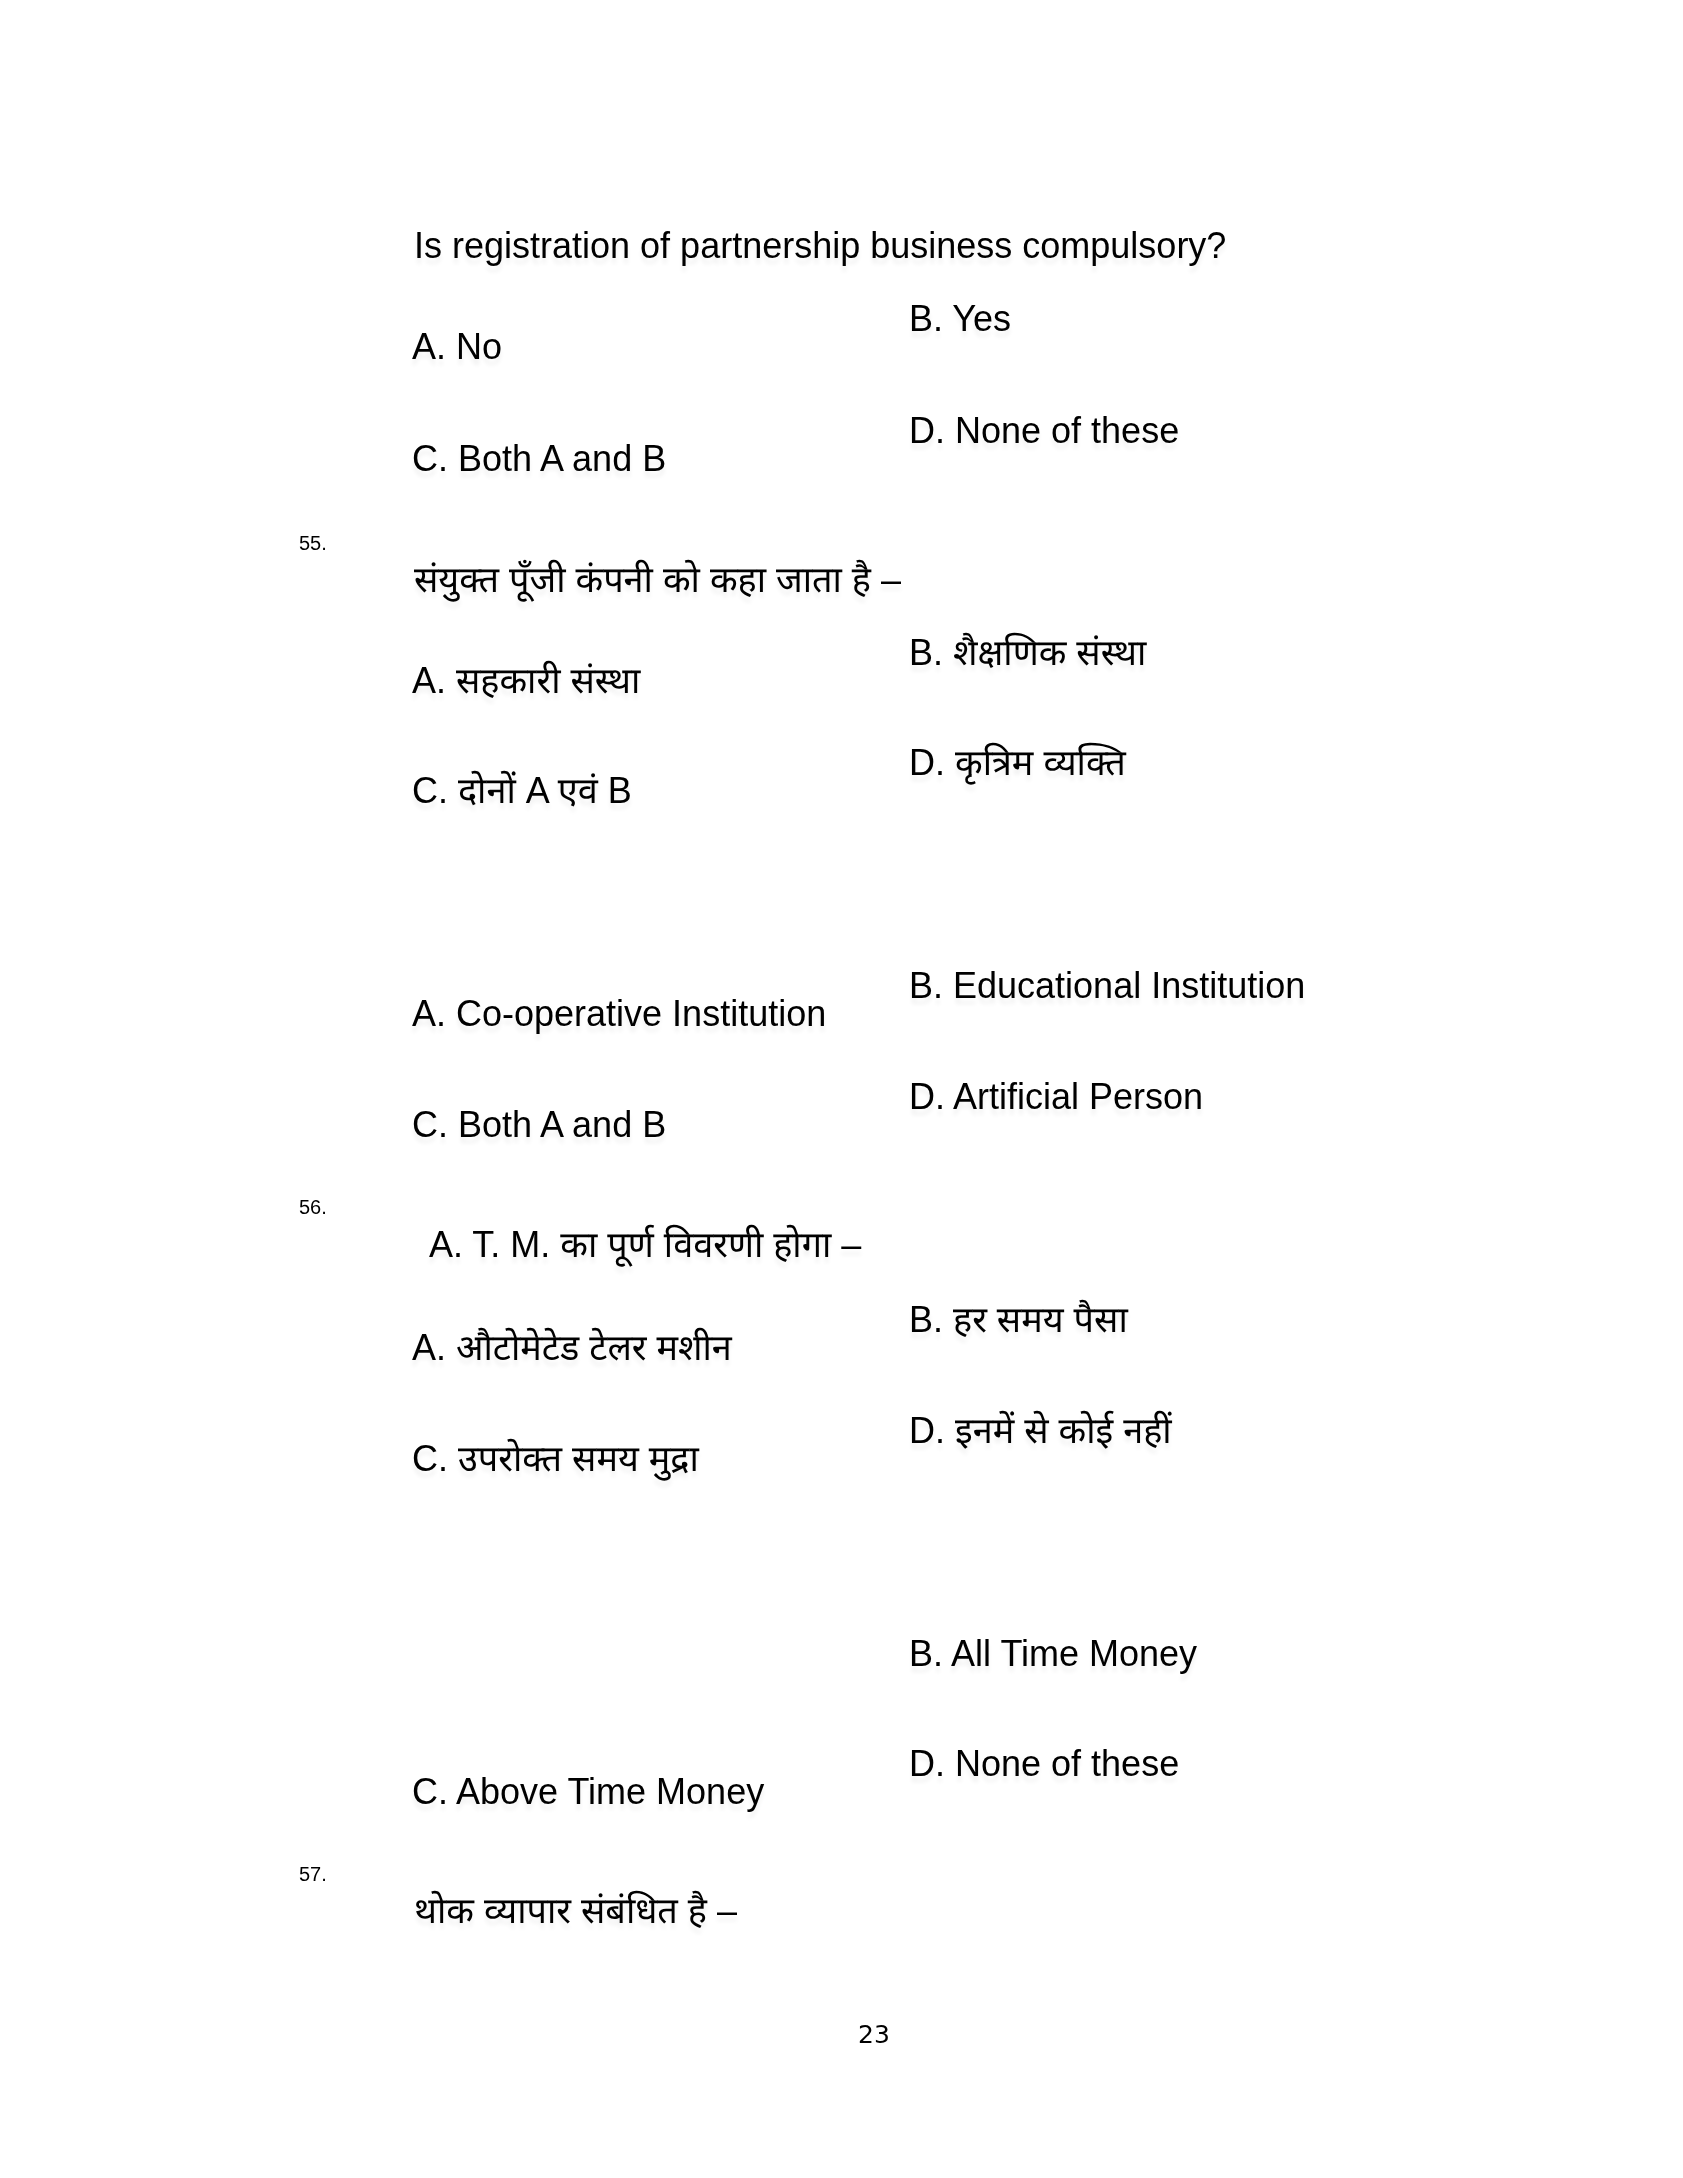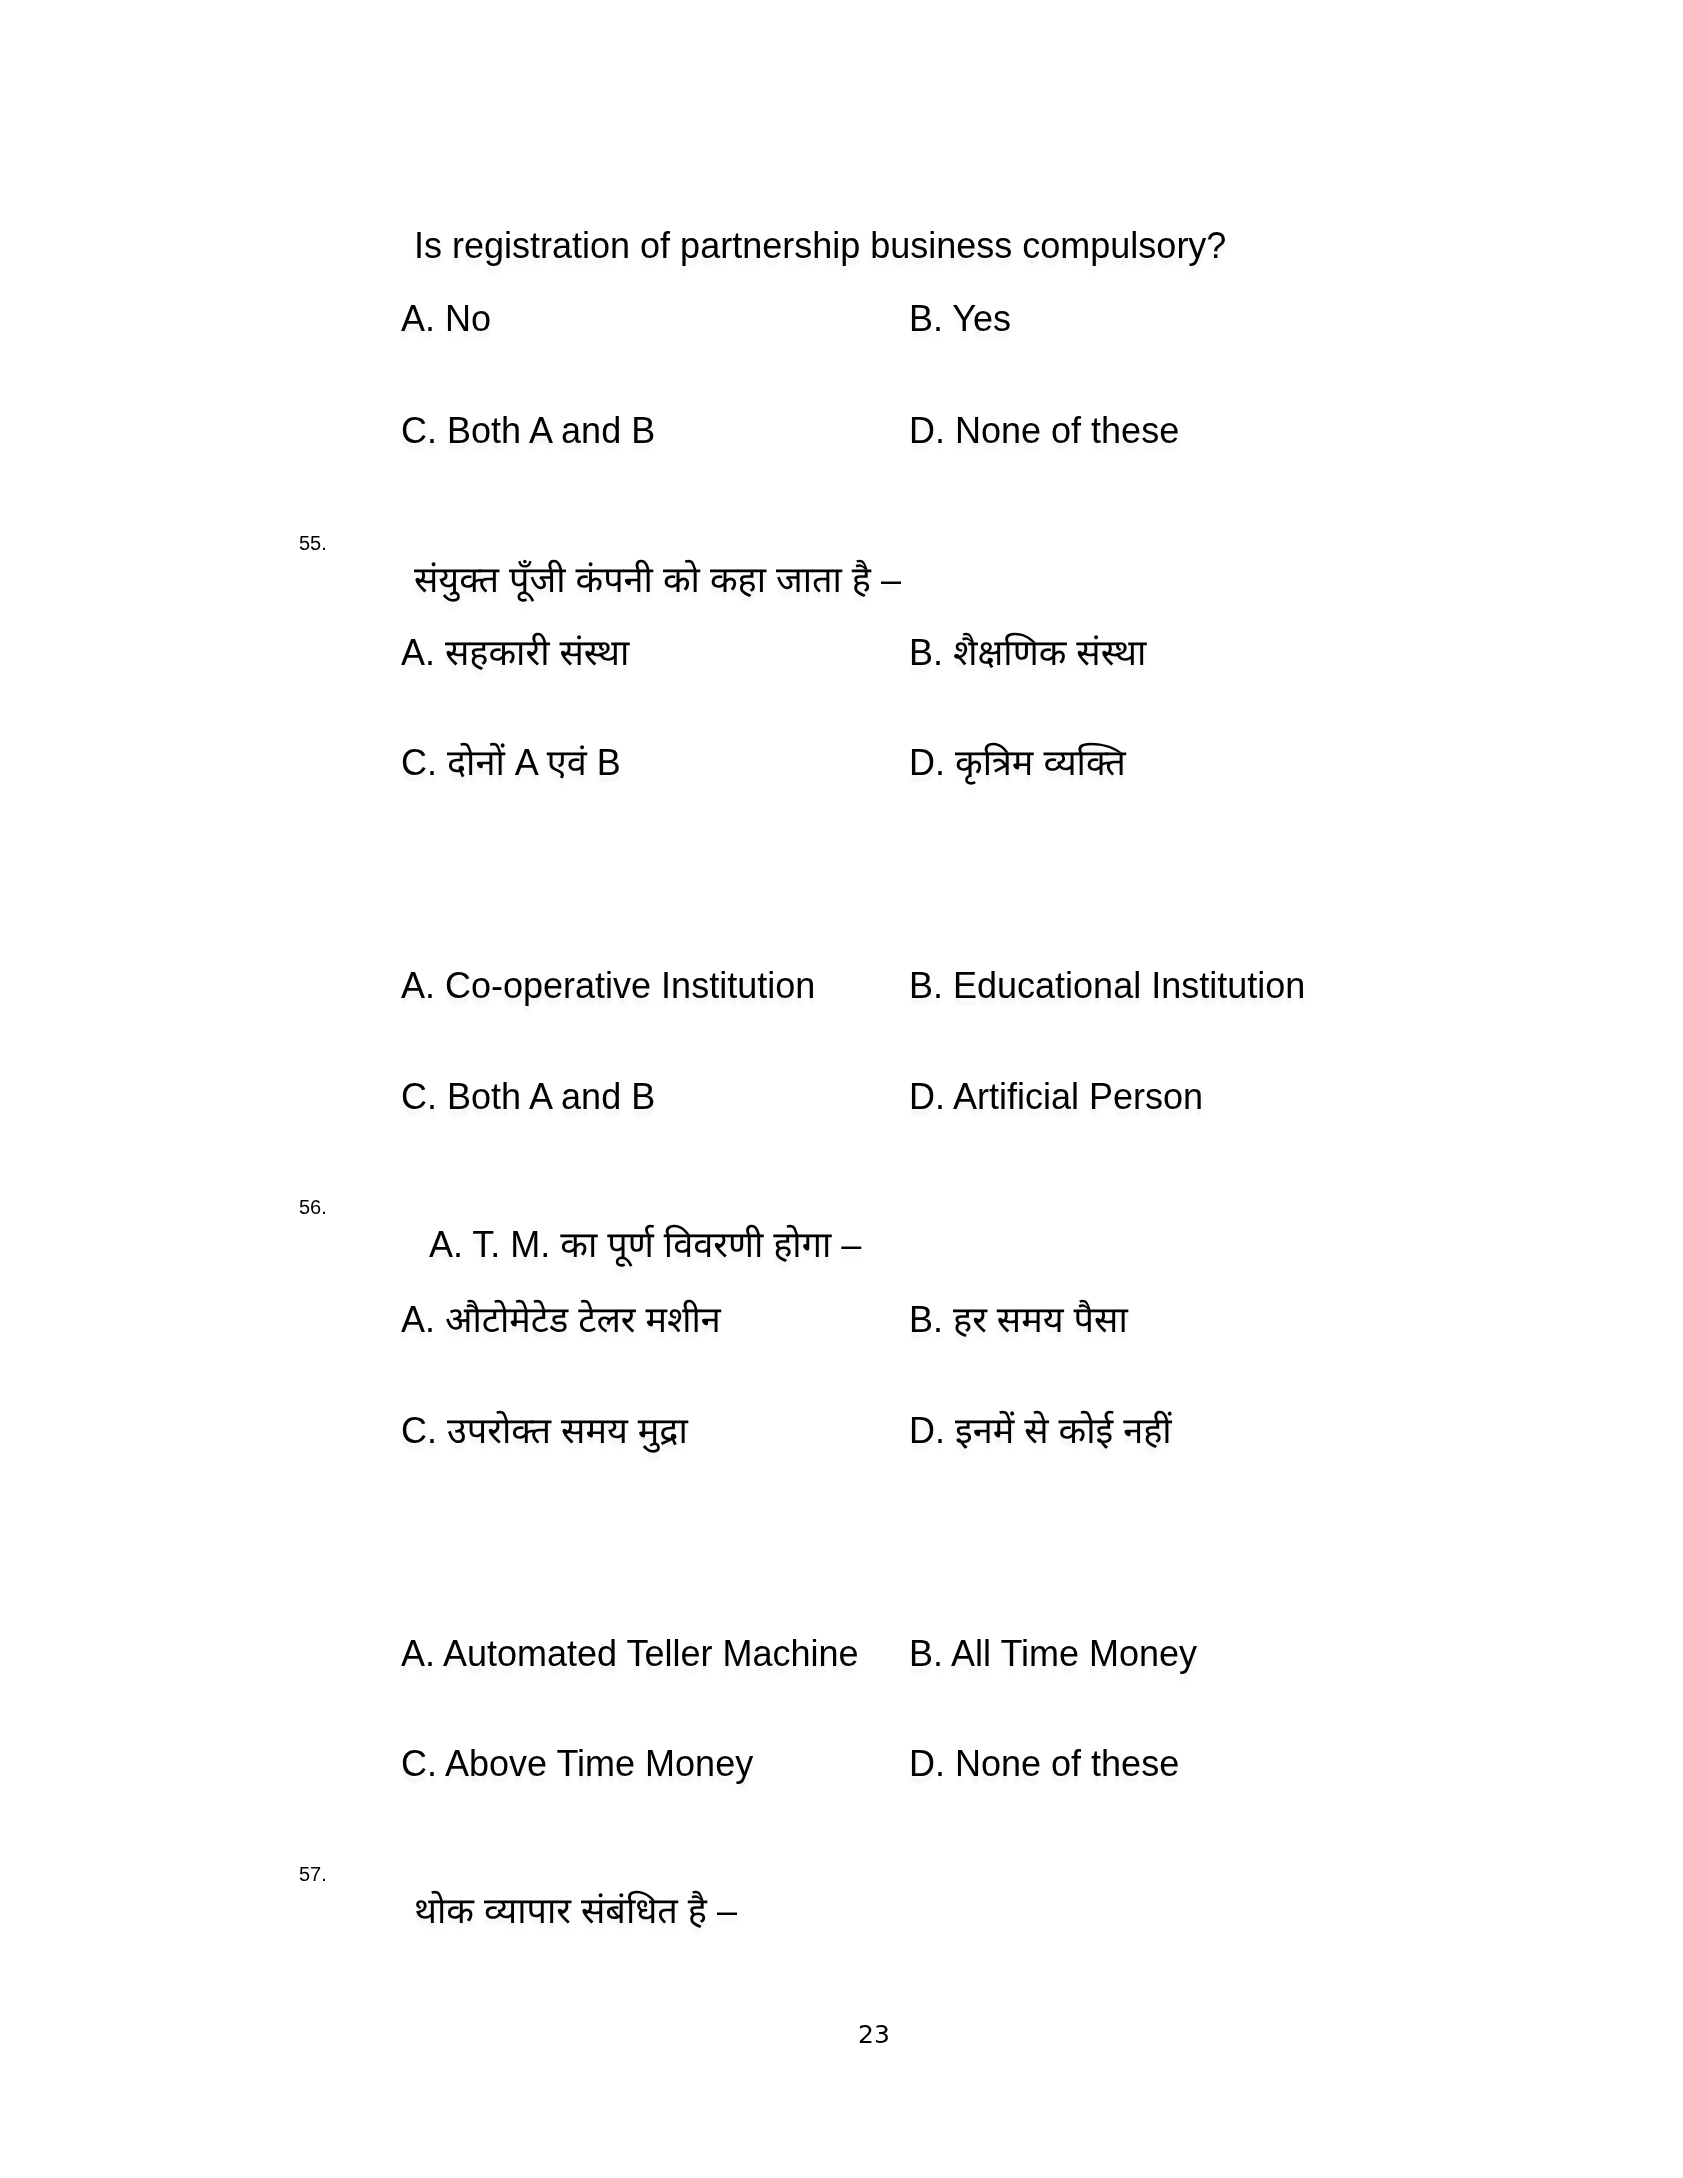--- a/index.html
+++ b/index.html
@@ -2,21 +2,21 @@
 <html><head>
 <meta charset="utf-8">
 <style>
   html, body { margin: 0; padding: 0; background: #ffffff; }
   body { width: 1683px; height: 2178px; position: relative; overflow: hidden;
          font-family: "Liberation Sans", "DejaVu Sans", sans-serif; color: #000; }
   .page { position: absolute; left: 0; top: 0; width: 1683px; height: 2178px; background: #fff; }
   .line { position: absolute; height: 36px; line-height: 36px; font-size: 36px; white-space: nowrap;
           text-shadow: 0 6px 4px rgba(0,0,0,0.06); }
   .qnum { position: absolute; font-size: 20px; line-height: 28px; height: 28px; white-space: nowrap; }
-  .col-a { left: 401px; }
+  .col-a { left: 412px; margin-top: 28px; }
   .col-b { left: 909px; }
   .stem { left: 414px; margin-top: 38px; }
   .stem-indent { left: 429px; margin-top: 40px; }
   .num-x { left: 299px; }
   .page-number { position: absolute; left: 0; width: 1748px; text-align: center; font-size: 25px;
                  line-height: 25px; height: 25px; font-family: "DejaVu Sans", sans-serif; }
 </style>
 </head>
 <body>
 
@@ -40,21 +40,20 @@
   <div class="line col-a" style="top:1079px">C. Both A and B</div>
   <div class="line col-b" style="top:1079px">D. Artificial Person</div>
 
   <div class="qnum num-x" style="top:1193px">56.</div>
   <div class="line stem-indent" style="top:1187px">A. T. M. का पूर्ण विवरणी होगा –</div>
   <div class="line col-a" style="top:1302px">A. औटोमेटेड टेलर मशीन</div>
   <div class="line col-b" style="top:1302px">B. हर समय पैसा</div>
   <div class="line col-a" style="top:1413px">C. उपरोक्त समय मुद्रा</div>
   <div class="line col-b" style="top:1413px">D. इनमें से कोई नहीं</div>
 
-  <div class="line col-a" style="top:1636px">A. Automated Teller Machine</div>
   <div class="line col-b" style="top:1636px">B. All Time Money</div>
   <div class="line col-a" style="top:1746px">C. Above Time Money</div>
   <div class="line col-b" style="top:1746px">D. None of these</div>
 
   <div class="qnum num-x" style="top:1860px">57.</div>
   <div class="line stem" style="top:1855px">थोक व्यापार संबंधित है –</div>
 
   <div class="page-number" style="top:2022px">23</div>
 
 </div>

